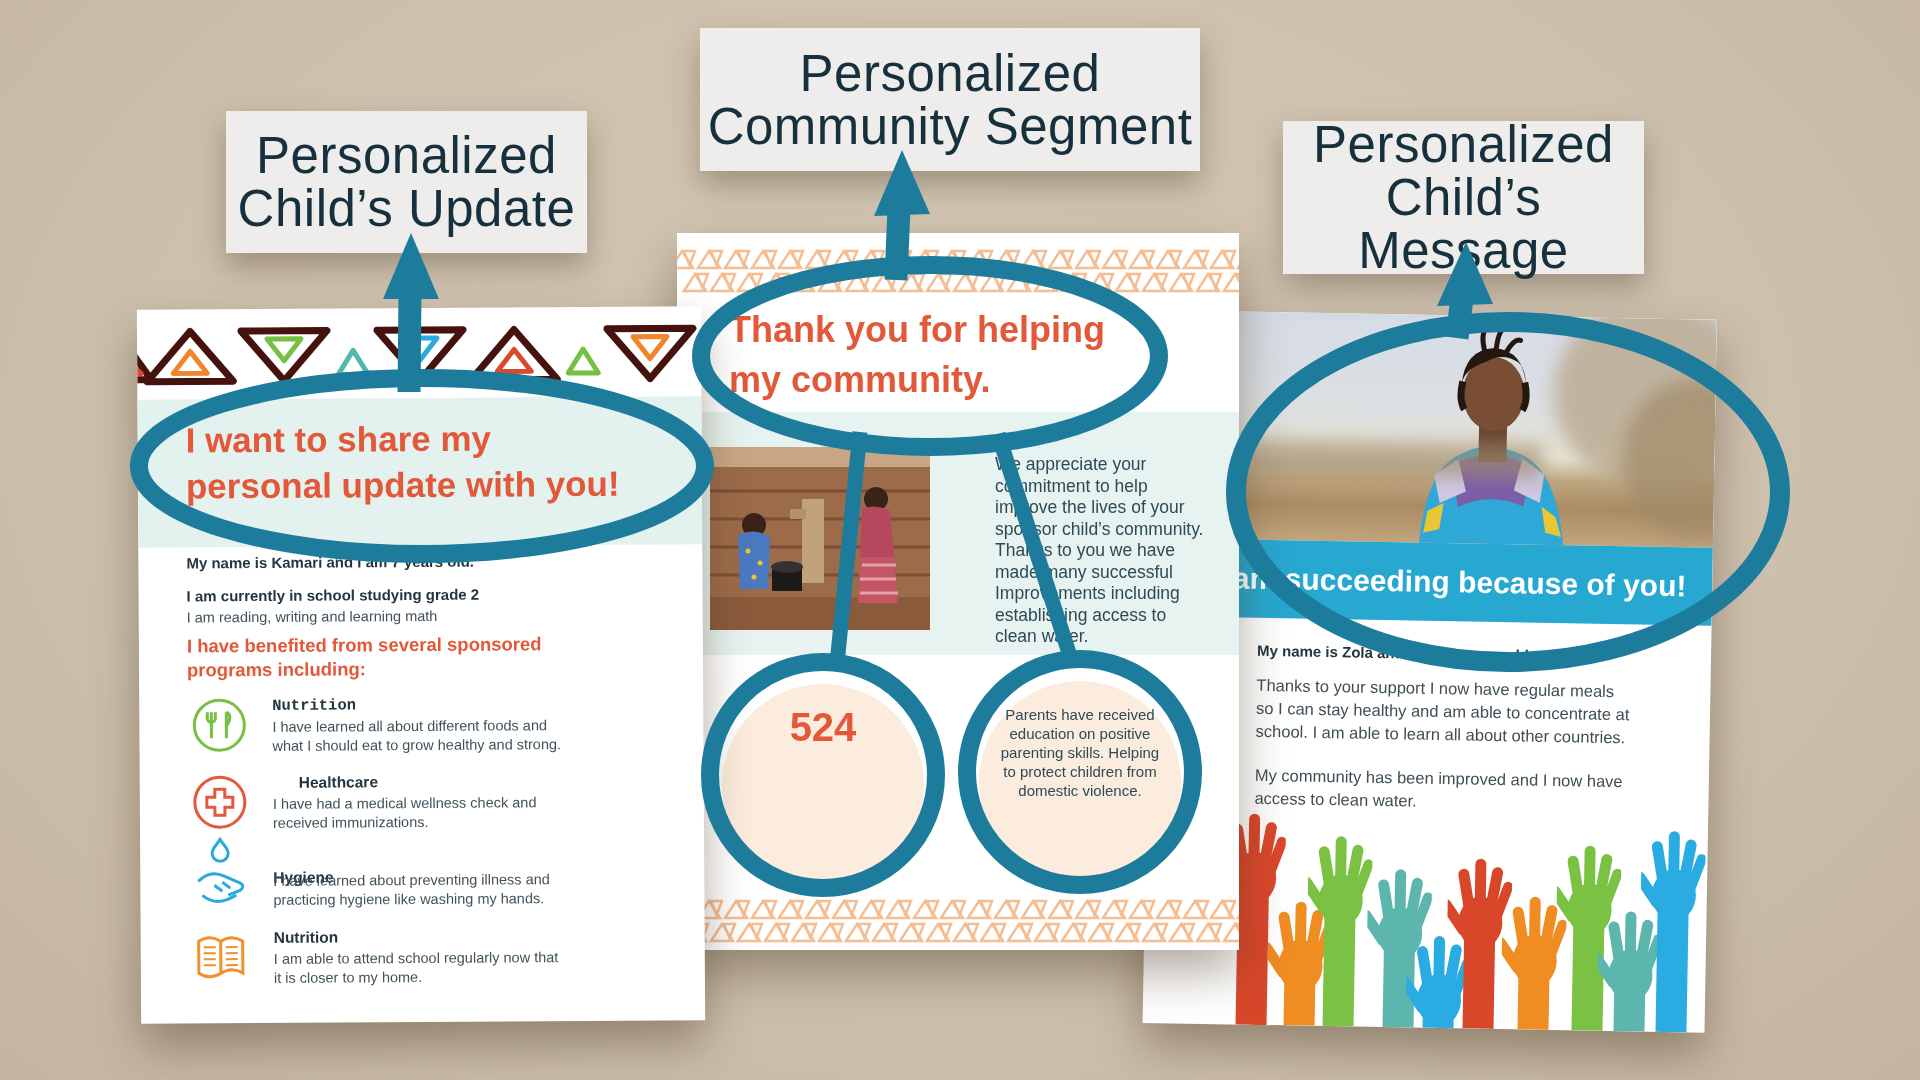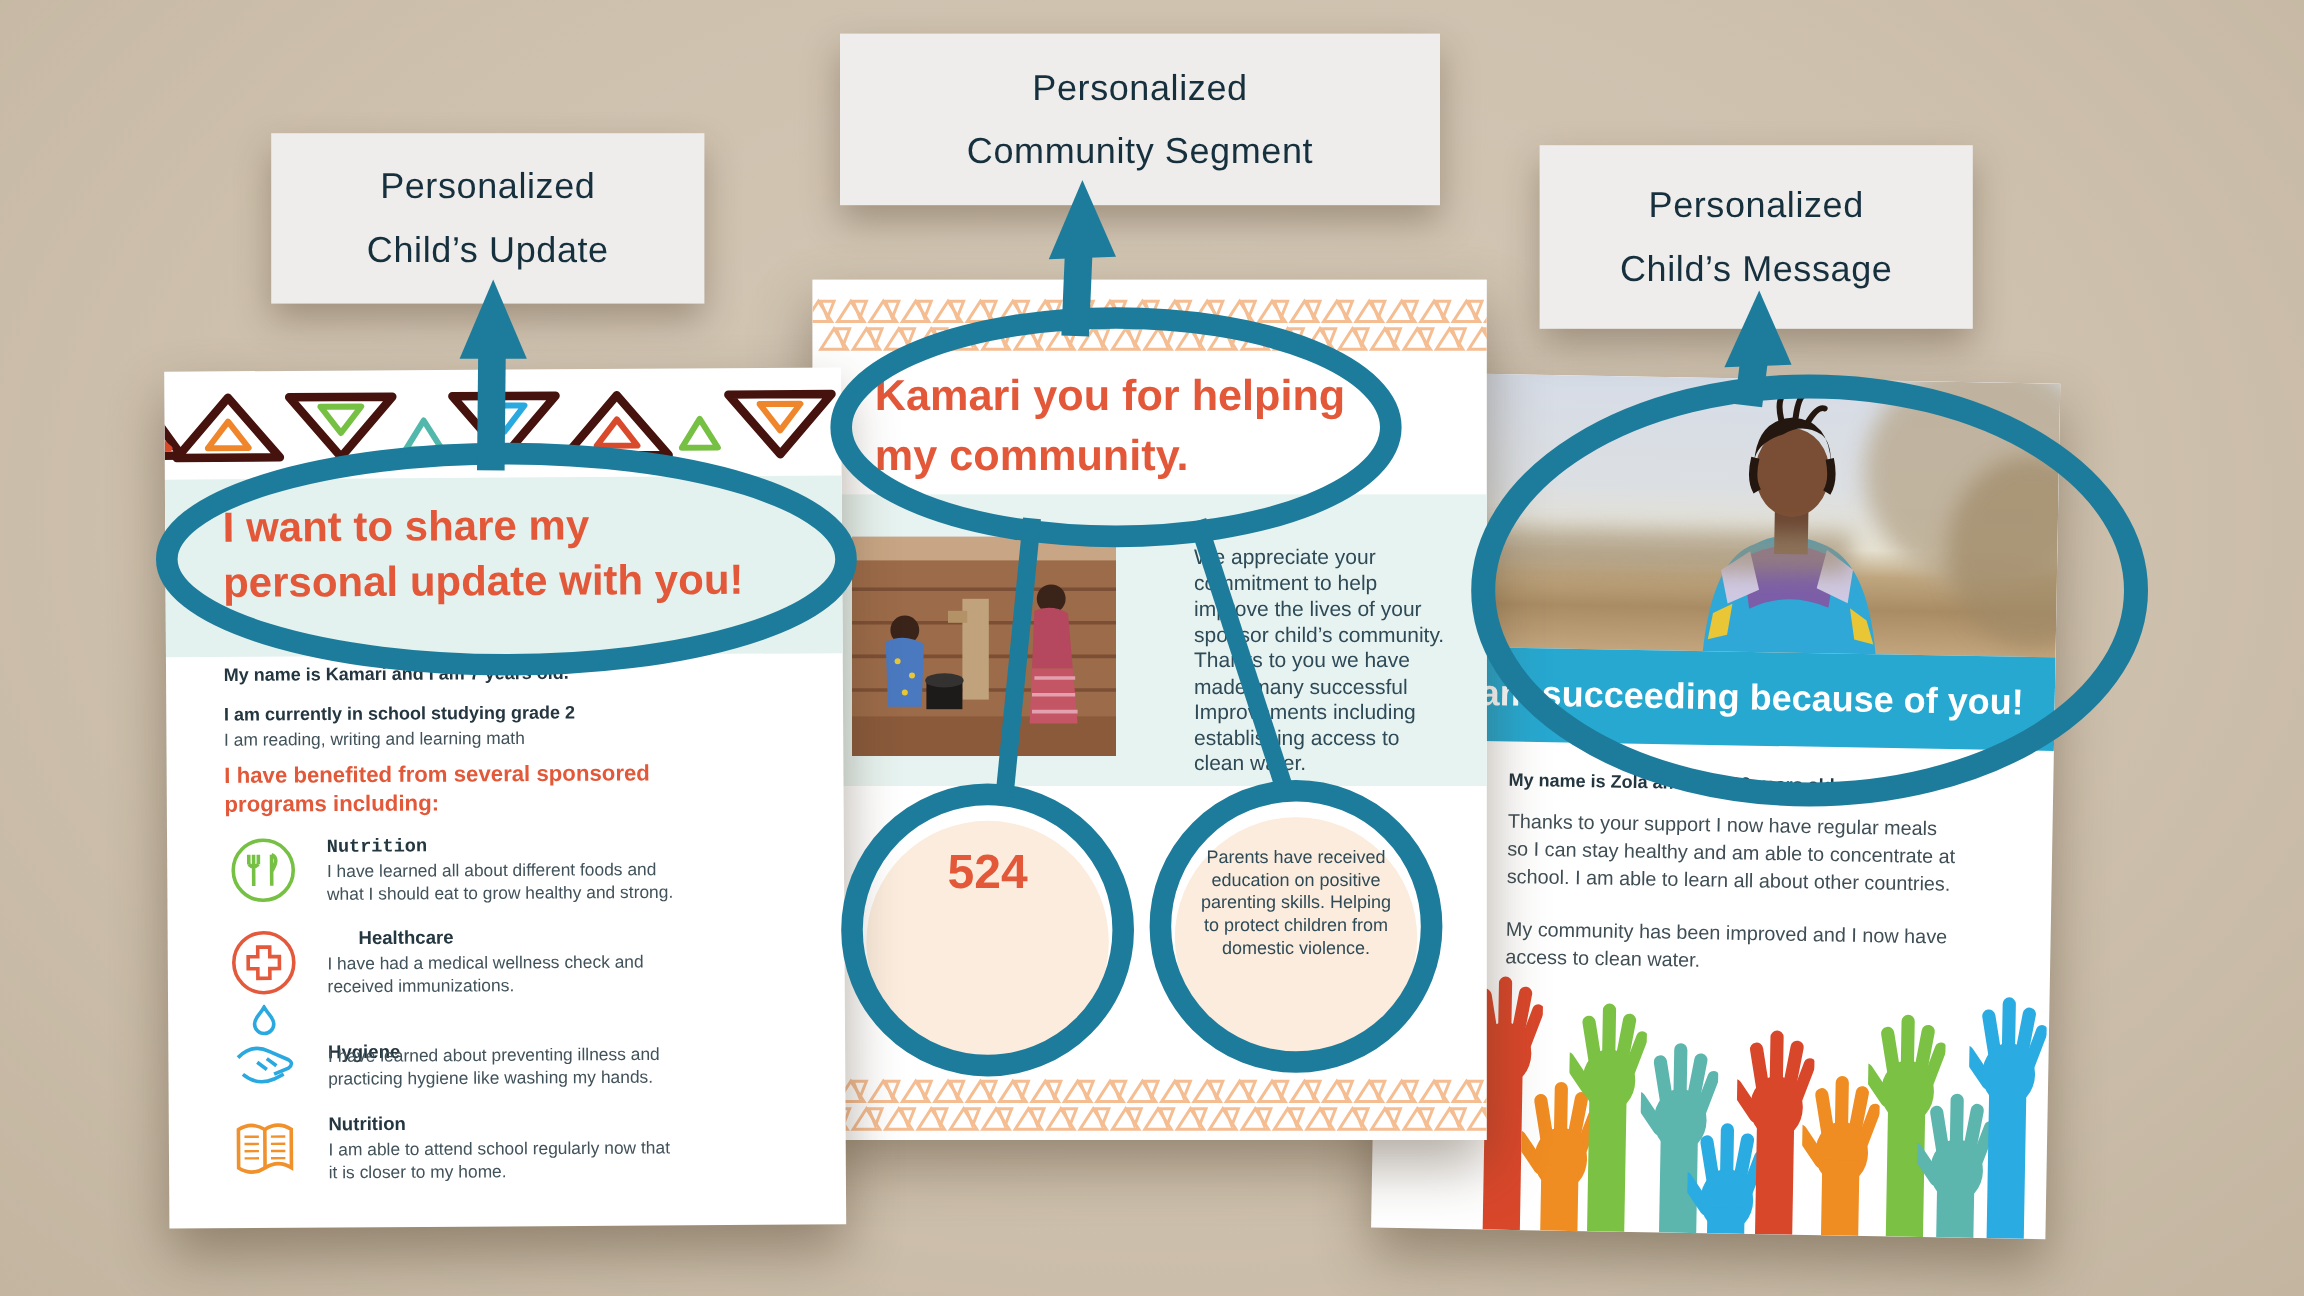--- a/index.html
+++ b/index.html
@@ -9,21 +9,21 @@
   .abs{position:absolute;}
   .preline{white-space:pre-line;}
   
   .card{position:absolute;background:#ffffff;box-shadow:0 22px 45px rgba(70,52,32,.42);overflow:hidden;}
   #card-left{left:139px;top:308px;width:564px;height:714px;z-index:3;transform:rotate(-0.35deg);}
   #card-middle{left:677px;top:233px;width:562px;height:717px;z-index:2;}
   #card-right{left:1155px;top:310px;width:562px;height:713px;z-index:1;transform:rotate(1deg);transform-origin:0 0;}
   
   .label-box{position:absolute;background:#eeedeb;z-index:4;box-shadow:0 14px 28px rgba(70,52,32,.35);
     display:flex;align-items:center;justify-content:center;text-align:center;
-    color:#16303e;font-size:30px;line-height:53px;font-weight:500;letter-spacing:.5px;}
+    color:#16303e;font-size:51px;line-height:53px;font-weight:500;letter-spacing:.5px;}
   #label-left{left:226px;top:111px;width:361px;height:142px;}
   #label-middle{left:700px;top:28px;width:500px;height:143px;}
   #label-right{left:1283px;top:121px;width:361px;height:153px;}
   
   #overlay{position:absolute;left:0;top:0;width:1920px;height:1080px;z-index:5;pointer-events:none;}
   
   .aqua-banner{position:absolute;left:0;top:90px;width:564px;height:148px;background:#e3f2ef;}
   .headline{position:absolute;color:#e25839;font-weight:bold;}
   #lc-headline{left:48px;top:108px;font-size:35px;line-height:46px;}
   .lc-bold{position:absolute;left:48px;color:#243640;font-weight:bold;font-size:15px;}
@@ -206,21 +206,21 @@
           <polygon points="493,43 504,26 515,43"></polygon>
           <polygon points="506,26 517,26 511.5,40"></polygon>
           <polygon points="520,43 531,26 542,43"></polygon>
           <polygon points="533,26 544,26 538.5,40"></polygon>
           <polygon points="547,43 558,26 569,43"></polygon>
           <polygon points="560,26 571,26 565.5,40"></polygon>
           <polygon points="574,43 585,26 596,43"></polygon>
           <polygon points="587,26 598,26 592.5,40"></polygon>
         </g>
       </svg>
-    <div class="headline preline" id="mc-headline">Kamari you for helping
+    <div class="headline preline" id="mc-headline">Thank you for helping
 my community.</div>
     <div class="mint-band"></div>
     <div id="mc-photo">
       <svg width="220" height="183" viewBox="0 0 220 183">
         <rect width="220" height="183" fill="#9c6b49"></rect>
         <rect width="220" height="20" fill="#c8a685"></rect>
         <g stroke="#7b4f35" stroke-width="3">
           <line x1="0" y1="44" x2="220" y2="44"></line>
             <line x1="0" y1="72" x2="220" y2="72"></line>
           <line x1="0" y1="100" x2="220" y2="100"></line>

